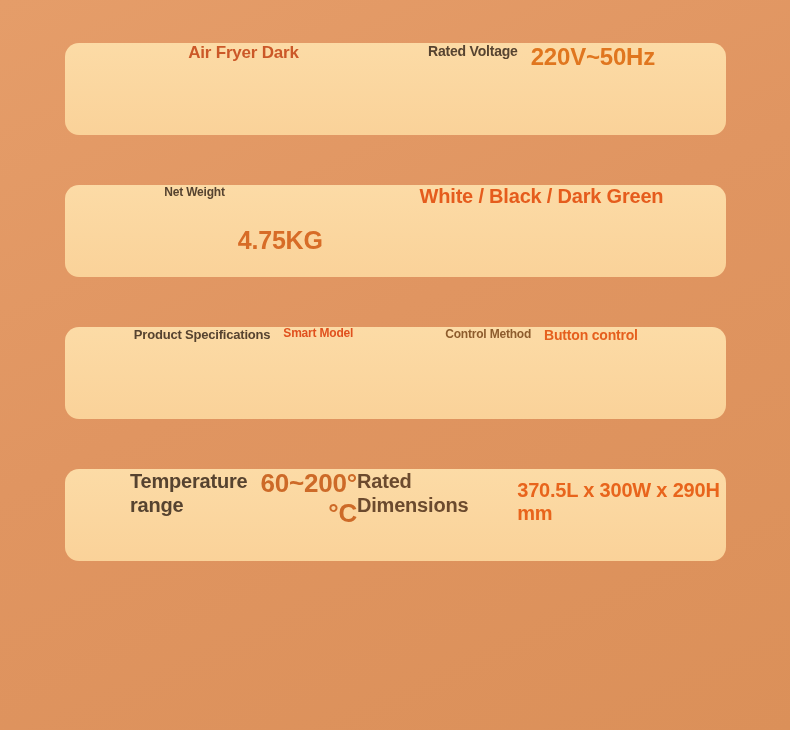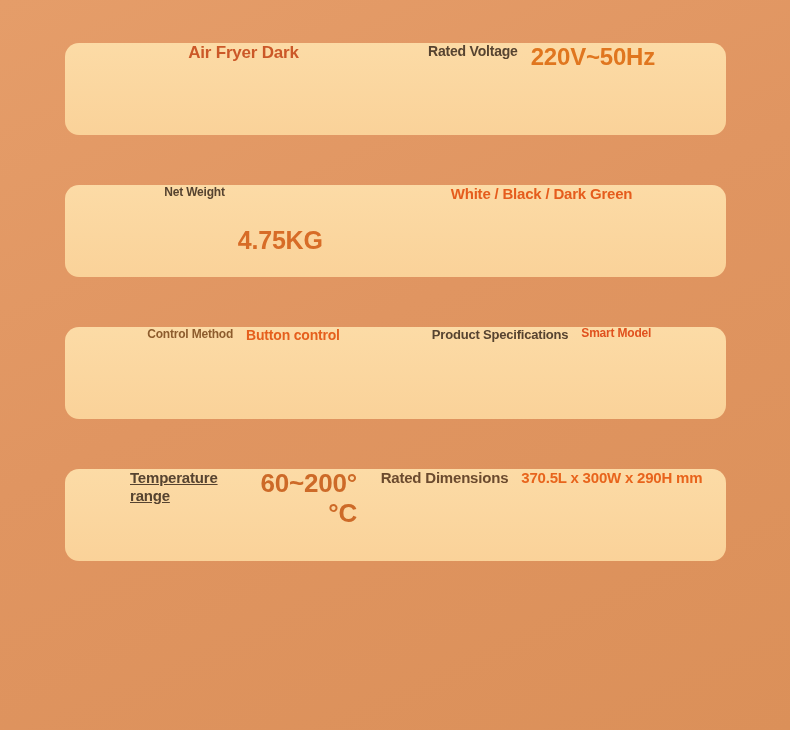--- a/index.html
+++ b/index.html
@@ -30,21 +30,21 @@
     flex-direction: row;
     justify-content: center;
     gap: 13px;
     min-width: 0;
   }
   .label   { font-weight: bold; color: #564330; letter-spacing: -0.2px; line-height: 1.2; }
   .value   { font-weight: bold; letter-spacing: -0.2px; line-height: 1.15; }
   .title   { font-weight: bold; letter-spacing: -0.2px; line-height: 1.2; }
   .fs13 { font-size: 13px; }
   .fs14 { font-size: 14px; }
-  .fs15 { font-size: 15px; }
+  .fs15 { font-size: 20px; }
   .fs16 { font-size: 12px; }
   .fs17 { font-size: 17px; }
   .fs24 { font-size: 24px; text-align: center; }
   .fs25 { font-size: 25px; }
   .fs26 { font-size: 26px; text-align: right; }
 </style>
 </head>
 <body>
 
 <div class="page">
@@ -64,33 +64,33 @@
       <div class="label fs16" style="color: rgb(86, 67, 48);">Net Weight</div>
       <div class="value fs25" style="color: rgb(215, 108, 39); margin-top: 41px;">4.75KG</div>
     </div>
     <div class="cell">
       <div class="value fs15" style="color: rgb(229, 92, 29);">White / Black / Dark Green</div>
     </div>
   </section>
 
   <section class="card">
     <div class="cell">
+      <div class="label fs13" style="color: rgb(86, 67, 48);">Product Specifications</div>
+      <div class="value fs16" style="color: rgb(224, 81, 30);">Smart Model</div>
+    </div>
+    <div class="cell">
       <div class="label fs16" style="color: rgb(141, 92, 45);">Control Method</div>
       <div class="value fs14" style="color: rgb(229, 95, 29);">Button control</div>
-    </div>
-    <div class="cell">
-      <div class="label fs13" style="color: rgb(86, 67, 48);">Product Specifications</div>
-      <div class="value fs16" style="color: rgb(224, 81, 30);">Smart Model</div>
     </div>
   </section>
 
   <section class="card">
     <div class="cell">
-      <div class="label fs15" style="color: rgb(86, 67, 48); text-decoration: underline;">Temperature range</div>
+      <div class="label fs15" style="color: rgb(86, 67, 48);">Temperature range</div>
       <div class="value fs26" style="color: rgb(205, 106, 40);">60~200°°C</div>
     </div>
     <div class="cell">
       <div class="label fs15" style="color: rgb(107, 74, 46);">Rated Dimensions</div>
-      <div class="value fs15" style="color: rgb(232, 100, 28);">370.5L x 300W x 290H mm</div>
+      <div class="value fs15" style="color: rgb(232, 100, 28); margin-top: 10px;">370.5L x 300W x 290H mm</div>
     </div>
   </section>
 
 </div>
 
 </body></html>

